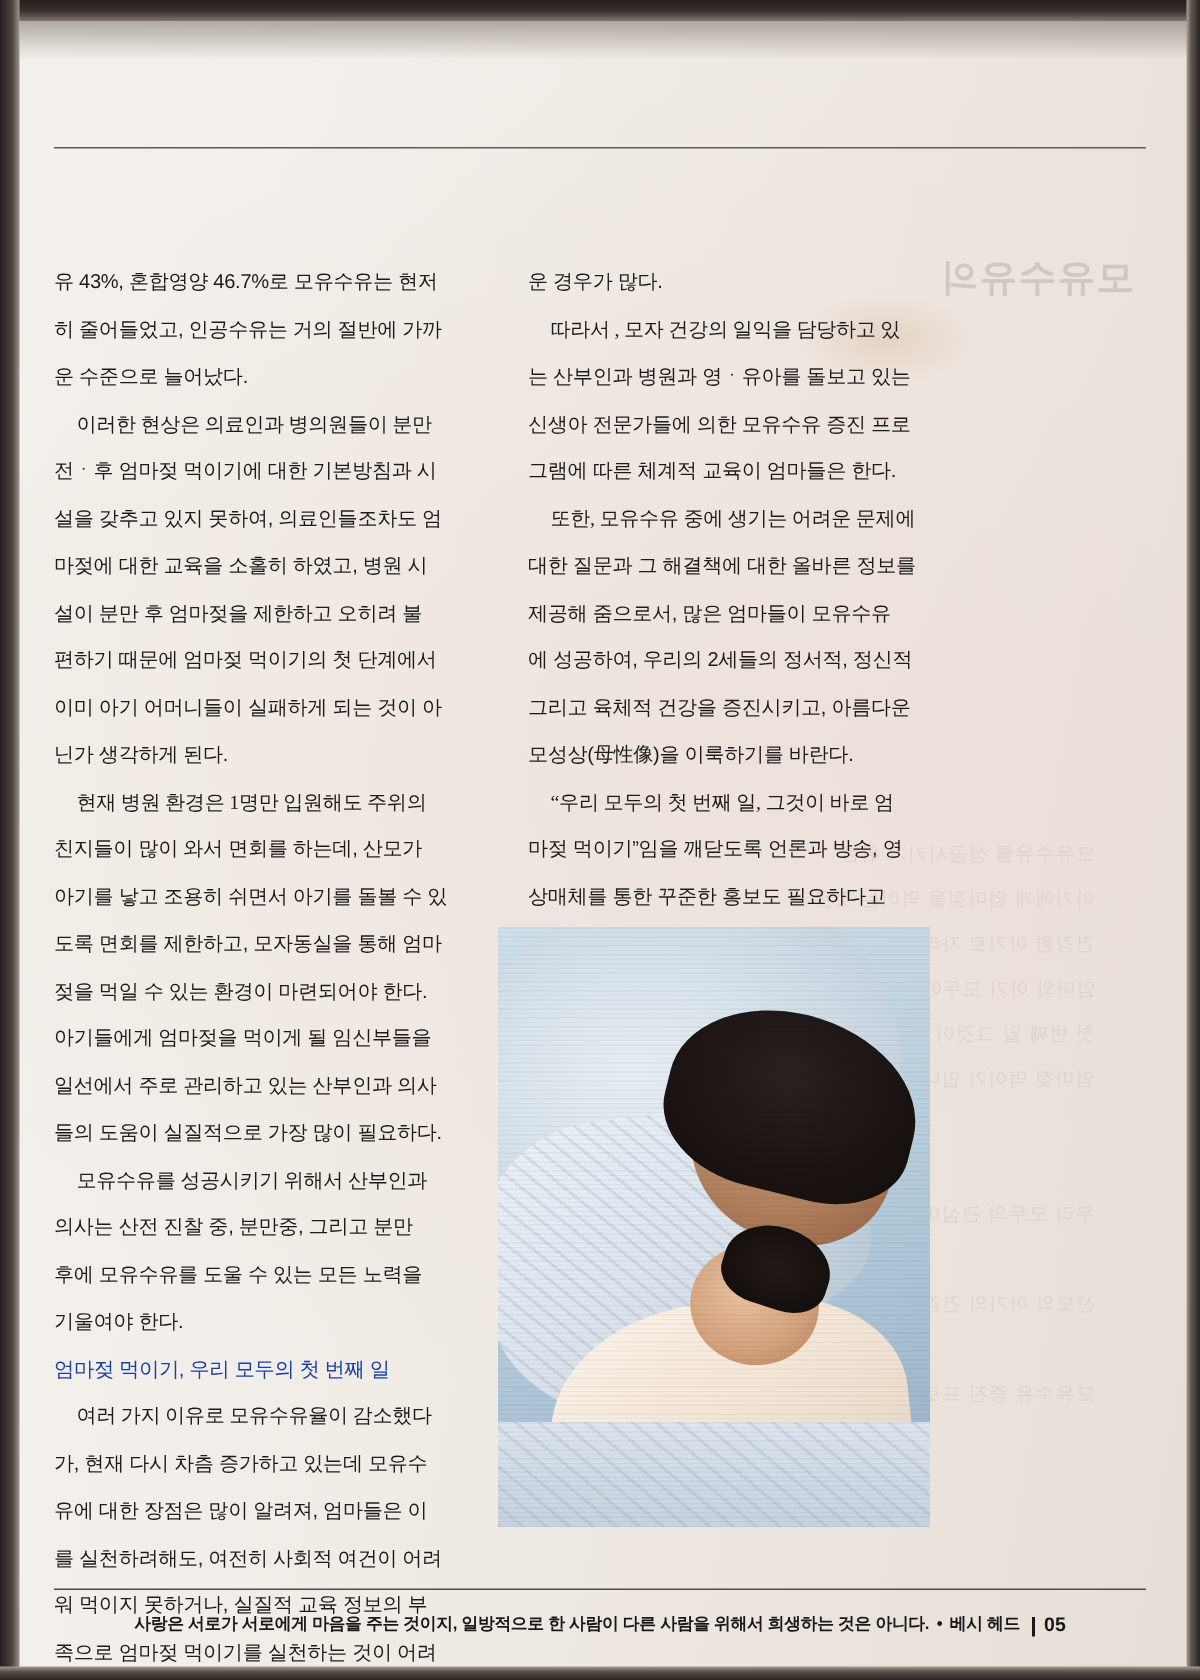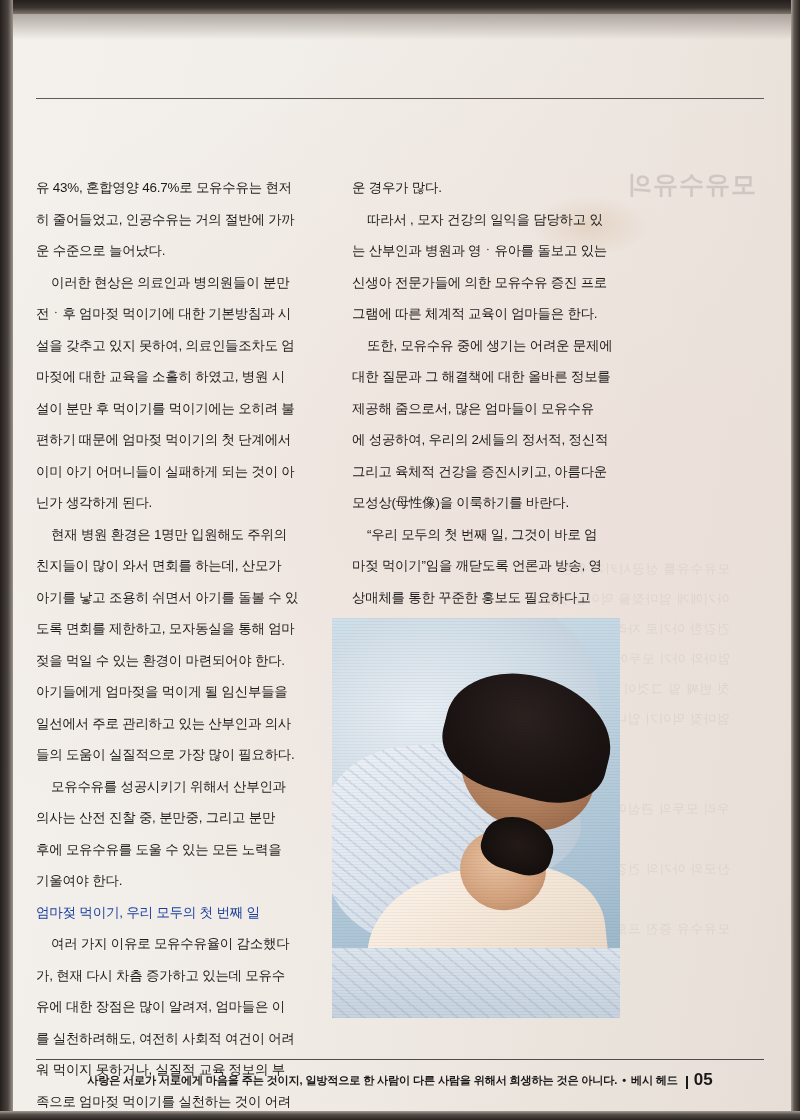--- a/index.html
+++ b/index.html
@@ -66,21 +66,21 @@
     position:absolute;top:172px;width:278px;
     color:#1d1b1a;
     font-size:13.4px;
     line-height:31.5px;
     letter-spacing:-0.2px;
     text-align:justify;
   }
   .col-left{left:36px;}
   .col-right{left:352px;}
   .col p{margin:0;}
-  .col p.indent{text-indent:15px;}
+  .col p.indent{text-indent:15px;font-family:Liberation Serif, serif;}
 
   .subhead{
     margin:0;
     color:#1b3fa0;
     font-weight:400;
     font-size:13.6px;
     line-height:31.5px;
     letter-spacing:-0.3px;
   }
 
@@ -166,21 +166,21 @@
     font-size:11.2px;color:#1a1818;letter-spacing:-0.2px;
     font-weight:700;
   }
   .footer-quote{font-weight:700;}
   .footer-dot{margin:0 5px;}
   .footer-author{font-weight:700;}
   .footer-bar{
     display:inline-block;width:2px;height:13px;background:#1a1818;
     margin:0 6px 0 8px;position:relative;top:2px;
   }
-  .footer-page{font-size:17px;font-weight:700;letter-spacing:0;}
+  .footer-page{font-size:13px;font-weight:700;letter-spacing:0;}
 </style>
 </head>
 <body>
 
 <div class="page">
 
   <div class="edge-top"></div>
   <div class="edge-top-fade"></div>
   <div class="edge-left"></div>
   <div class="edge-right"></div>
@@ -202,21 +202,21 @@
   <div class="rule-bottom"></div>
 
   <div class="col col-left">
     <p>유 43%, 혼합영양 46.7%로 모유수유는 현저</p>
     <p>히 줄어들었고, 인공수유는 거의 절반에 가까</p>
     <p>운 수준으로 늘어났다.</p>
     <p class="indent">이러한 현상은 의료인과 병의원들이 분만</p>
     <p>전ㆍ후 엄마젖 먹이기에 대한 기본방침과 시</p>
     <p>설을 갖추고 있지 못하여, 의료인들조차도 엄</p>
     <p>마젖에 대한 교육을 소홀히 하였고, 병원 시</p>
-    <p>설이 분만 후 먹이기를 먹이기에는 오히려 불</p>
+    <p>설이 분만 후 엄마젖을 제한하고 오히려 불</p>
     <p>편하기 때문에 엄마젖 먹이기의 첫 단계에서</p>
     <p>이미 아기 어머니들이 실패하게 되는 것이 아</p>
     <p>닌가 생각하게 된다.</p>
     <p class="indent">현재 병원 환경은 1명만 입원해도 주위의</p>
     <p>친지들이 많이 와서 면회를 하는데,     산모가</p>
     <p>아기를 낳고 조용히 쉬면서 아기를 돌볼 수 있</p>
     <p>도록 면회를 제한하고, 모자동실을 통해 엄마</p>
     <p>젖을 먹일 수 있는 환경이 마련되어야 한다.</p>
     <p>아기들에게 엄마젖을 먹이게 될 임신부들을</p>
     <p>일선에서 주로 관리하고 있는 산부인과 의사</p>

